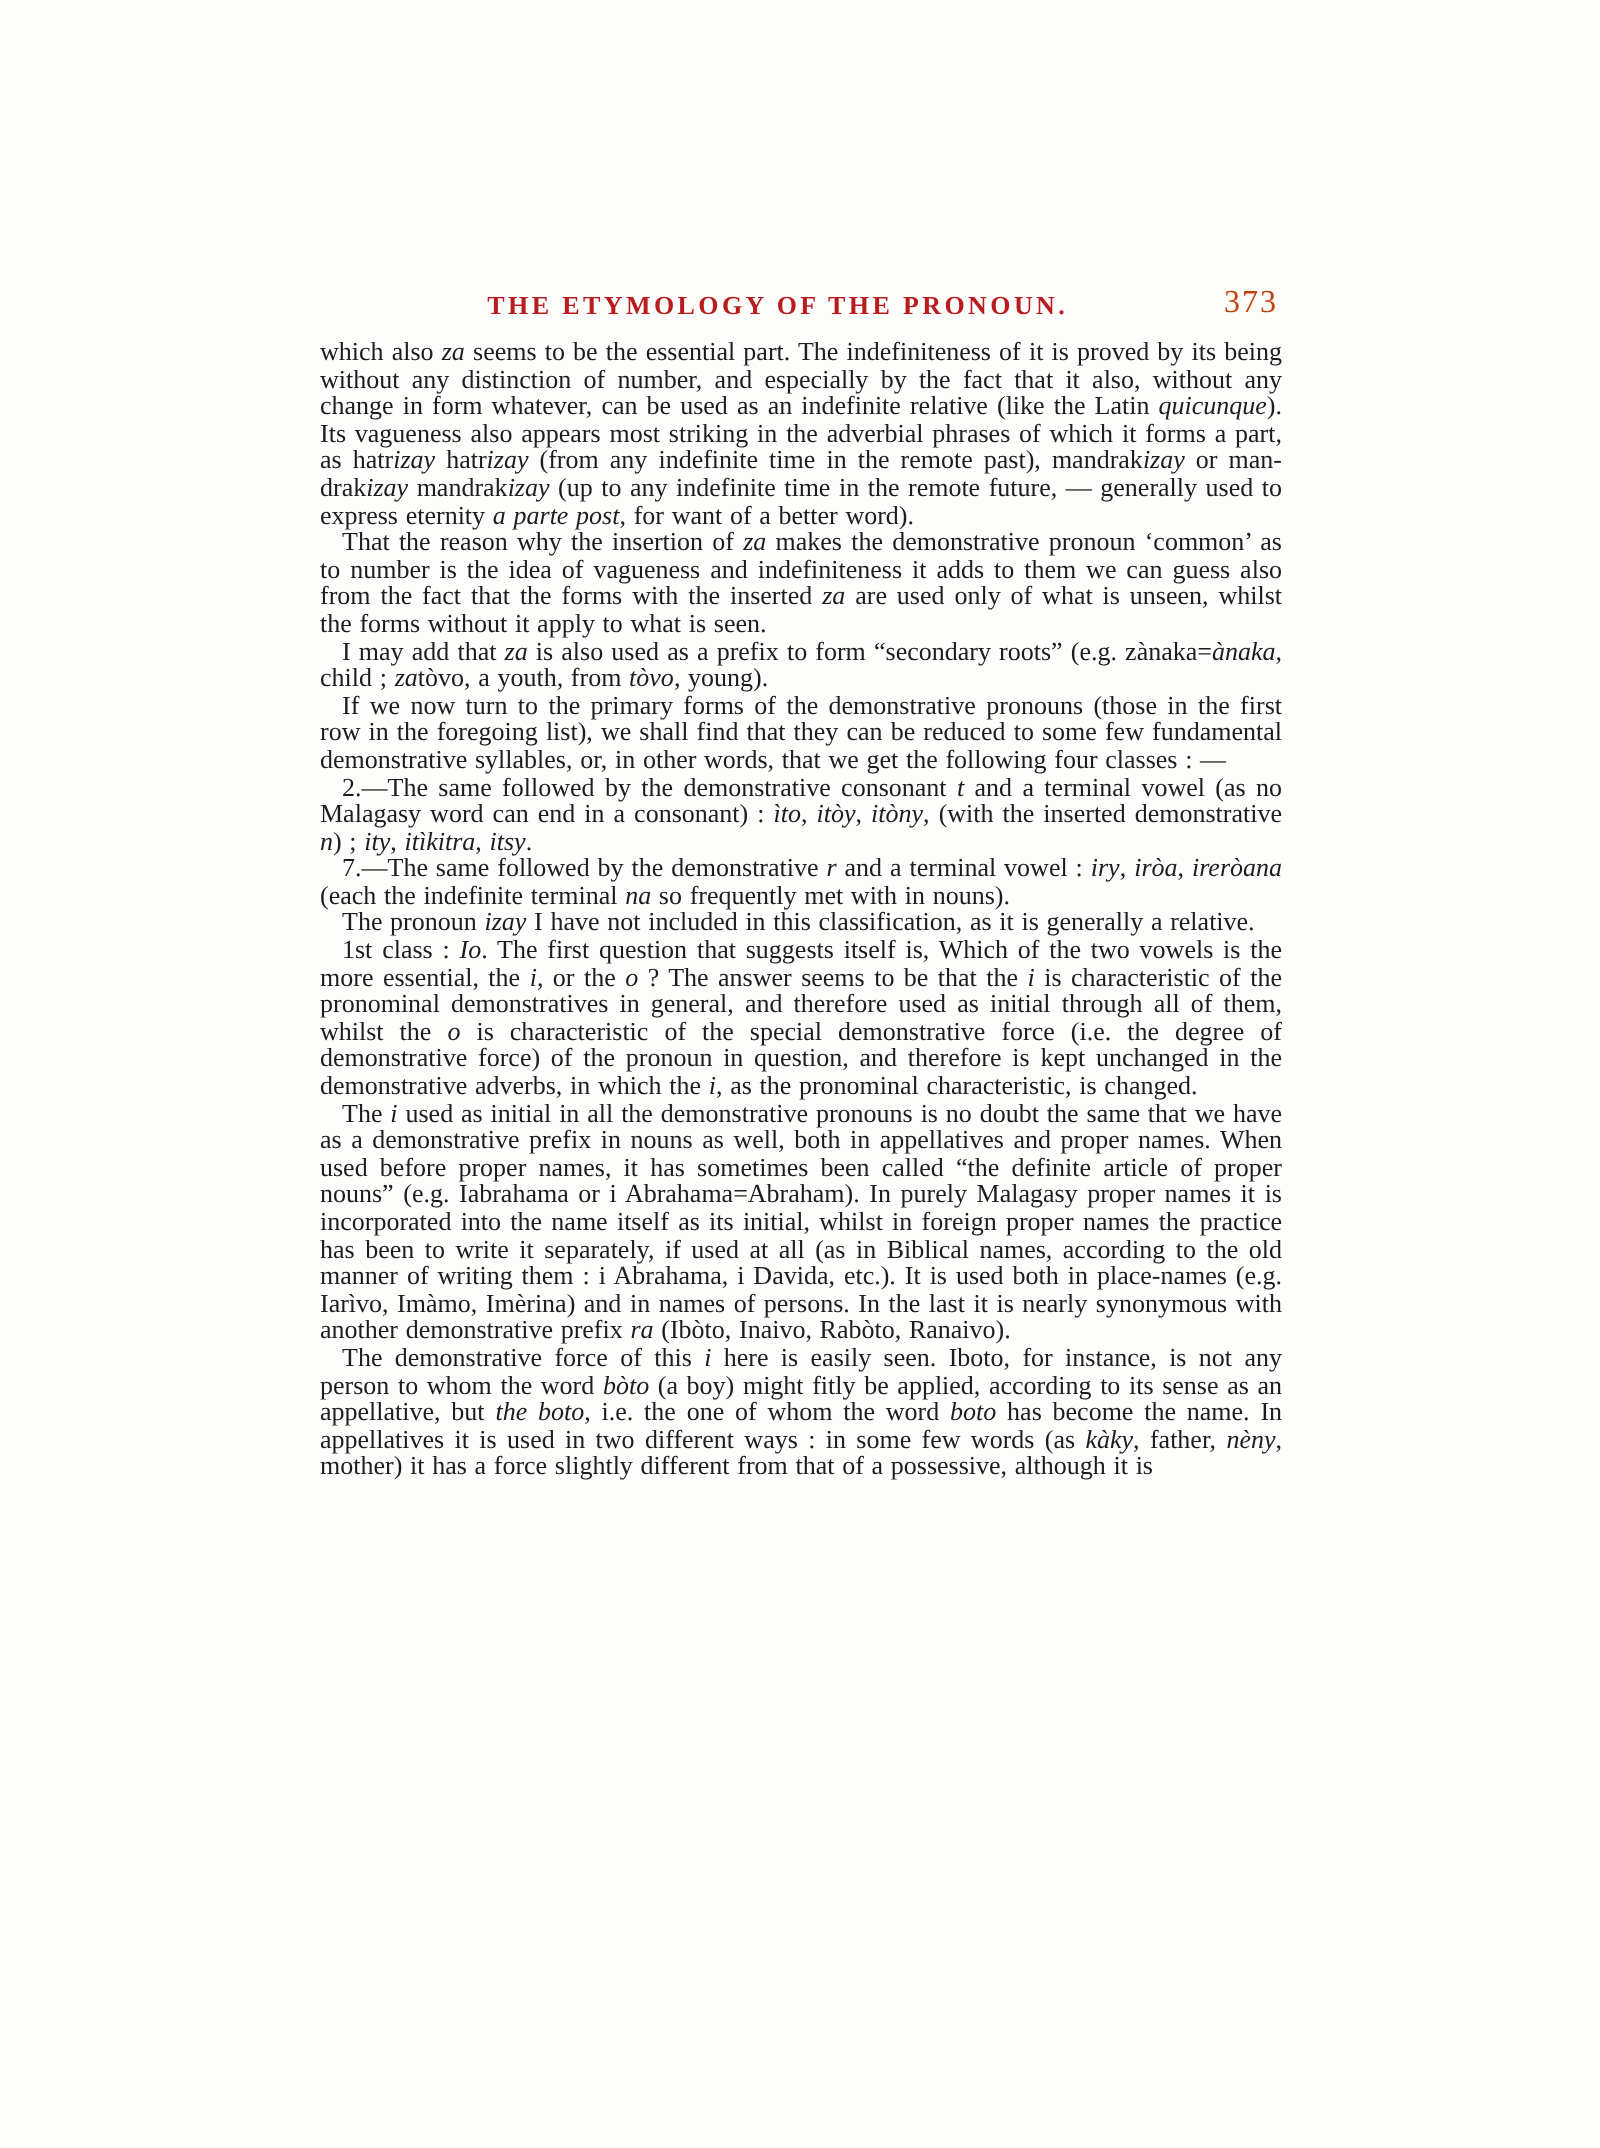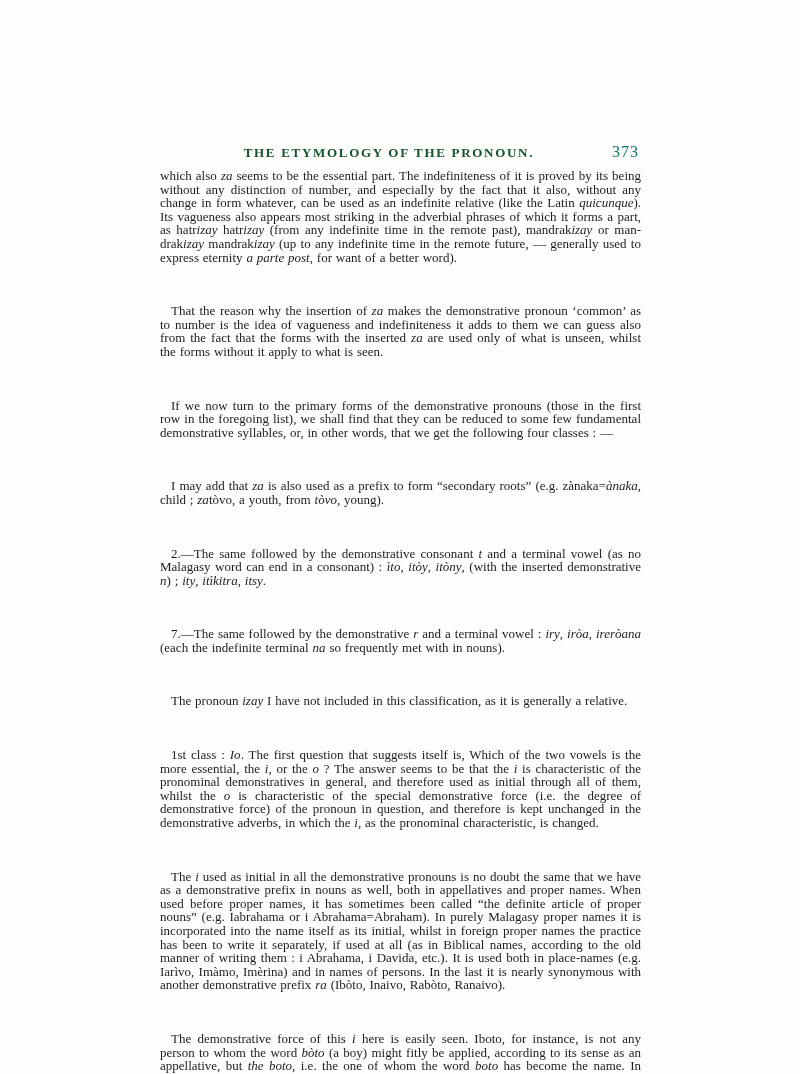--- a/index.html
+++ b/index.html
@@ -21,58 +21,58 @@
     width: 481px; height: 20px;
   }
   .running-title {
     position: absolute;
     left: 50%; top: 2px;
     transform: translateX(-54%);
     font-size: 13px;
     font-weight: bold;
     letter-spacing: 1.7px;
     white-space: nowrap;
-    color: #14532d;
+    color: #b91c1c;
   }
   .page-number {
     position: absolute;
     right: 2px; top: 0;
     font-size: 16px;
     letter-spacing: 1px;
-    color: #0f766e;
+    color: #c2410c;
   }
   .text-block {
     position: absolute;
     top: 169px; left: 160px;
     width: 481px;
     font-size: 13px;
     line-height: 13.6px;
     text-align: justify;
     word-spacing: 0.6px;
     color: #1d1d1d;
   }
   .text-block p { margin: 0; padding: 0; }
-  .text-block p.indent { text-indent: 11px; margin-top: 40px; }
+  .text-block p.indent { text-indent: 11px; }
   .text-block em { font-style: italic; }
 </style>
 </head>
 <body>
 
 <div class="page">
 
   <header class="running-head">
     <div class="running-title">THE ETYMOLOGY OF THE PRONOUN.</div>
     <div class="page-number">373</div>
   </header>
 
   <main class="text-block">
     <p><span>which also </span><em>za</em><span> seems to be the essential part. The indefiniteness of it is proved by its being without any distinction of number, and especially by the fact that it also, without any change in form whatever, can be used as an indefinite relative (like the Latin </span><em>quicunque</em><span>). Its vagueness also appears most striking in the adverbial phrases of which it forms a part, as hatr</span><em>izay</em><span> hatr</span><em>izay</em><span> (from any indefinite time in the remote past), mandrak</span><em>izay</em><span> or man-drak</span><em>izay</em><span> mandrak</span><em>izay</em><span> (up to any indefinite time in the remote future, — generally used to express eternity </span><em>a parte post</em><span>, for want of a better word).</span></p>
     <p class="indent"><span>That the reason why the insertion of </span><em>za</em><span> makes the demonstrative pronoun ‘common’ as to number is the idea of vagueness and indefiniteness it adds to them we can guess also from the fact that the forms with the inserted </span><em>za</em><span> are used only of what is unseen, whilst the forms without it apply to what is seen.</span></p>
+    <p class="indent"><span>I may add that </span><em>za</em><span> is also used as a prefix to form “secondary roots” (e.g. zànaka=</span><em>ànaka</em><span>, child ; </span><em>za</em><span>tòvo, a youth, from </span><em>tòvo</em><span>, young).</span></p>
     <p class="indent"><span>If we now turn to the primary forms of the demonstrative pronouns (those in the first row in the foregoing list), we shall find that they can be reduced to some few fundamental demonstrative syllables, or, in other words, that we get the following four classes : —</span></p>
-    <p class="indent"><span>I may add that </span><em>za</em><span> is also used as a prefix to form “secondary roots” (e.g. zànaka=</span><em>ànaka</em><span>, child ; </span><em>za</em><span>tòvo, a youth, from </span><em>tòvo</em><span>, young).</span></p>
     <p class="indent"><span>2.—The same followed by the demonstrative consonant </span><em>t</em><span> and a terminal vowel (as no Malagasy word can end in a consonant) : </span><em>ìto</em><span>, </span><em>itòy</em><span>, </span><em>itòny</em><span>, (with the inserted demonstrative </span><em>n</em><span>) ; </span><em>ity</em><span>, </span><em>itìkitra</em><span>, </span><em>itsy</em><span>.</span></p>
     <p class="indent"><span>7.—The same followed by the demonstrative </span><em>r</em><span> and a terminal vowel : </span><em>iry</em><span>, </span><em>iròa</em><span>, </span><em>ireròana</em><span> (each the indefinite terminal </span><em>na</em><span> so frequently met with in nouns).</span></p>
     <p class="indent"><span>The pronoun </span><em>izay</em><span> I have not included in this classification, as it is generally a relative.</span></p>
     <p class="indent"><span>1st class : </span><em>Io</em><span>. The first question that suggests itself is, Which of the two vowels is the more essential, the </span><em>i</em><span>, or the </span><em>o</em><span> ? The answer seems to be that the </span><em>i</em><span> is characteristic of the pronominal demonstratives in general, and therefore used as initial through all of them, whilst the </span><em>o</em><span> is characteristic of the special demonstrative force (i.e. the degree of demonstrative force) of the pronoun in question, and therefore is kept unchanged in the demonstrative adverbs, in which the </span><em>i</em><span>, as the pronominal characteristic, is changed.</span></p>
     <p class="indent"><span>The </span><em>i</em><span> used as initial in all the demonstrative pronouns is no doubt the same that we have as a demonstrative prefix in nouns as well, both in appellatives and proper names. When used before proper names, it has sometimes been called “the definite article of proper nouns” (e.g. Iabrahama or i Abrahama=Abraham). In purely Malagasy proper names it is incorporated into the name itself as its initial, whilst in foreign proper names the practice has been to write it separately, if used at all (as in Biblical names, according to the old manner of writing them : i Abrahama, i Davida, etc.). It is used both in place-names (e.g. Iarìvo, Imàmo, Imèrina) and in names of persons. In the last it is nearly synonymous with another demonstrative prefix </span><em>ra</em><span> (Ibòto, Inaivo, Rabòto, Ranaivo).</span></p>
     <p class="indent"><span>The demonstrative force of this </span><em>i</em><span> here is easily seen. Iboto, for instance, is not any person to whom the word </span><em>bòto</em><span> (a boy) might fitly be applied, according to its sense as an appellative, but </span><em>the boto</em><span>, i.e. the one of whom the word </span><em>boto</em><span> has become the name. In appellatives it is used in two different ways : in some few words (as </span><em>kàky</em><span>, father, </span><em>nèny</em><span>, mother) it has a force slightly different from that of a possessive, although it is</span></p>
   </main>
 
 </div>
 

